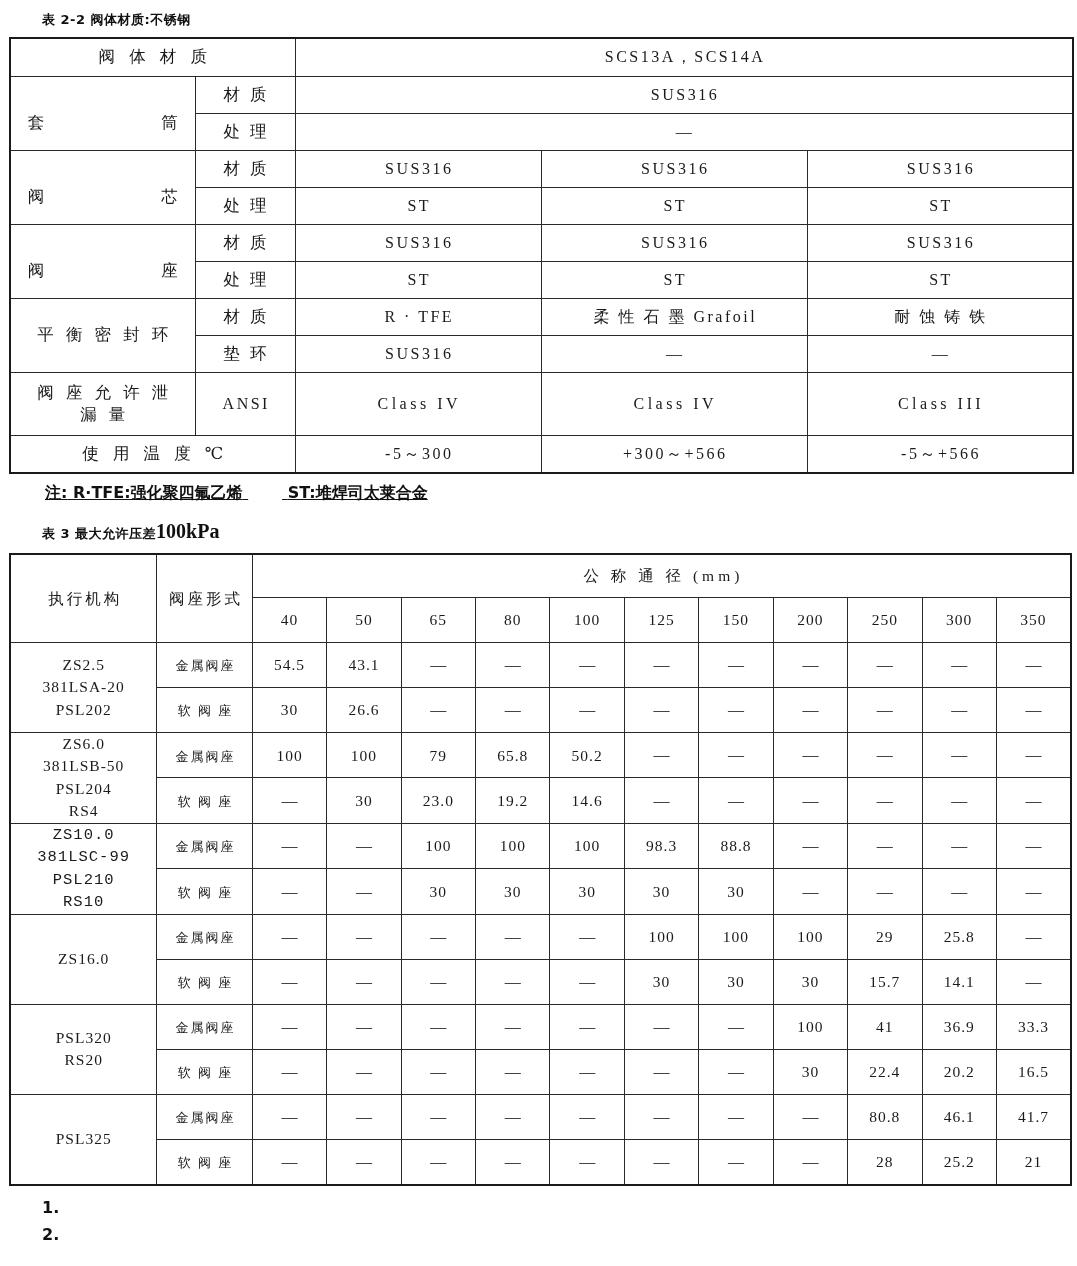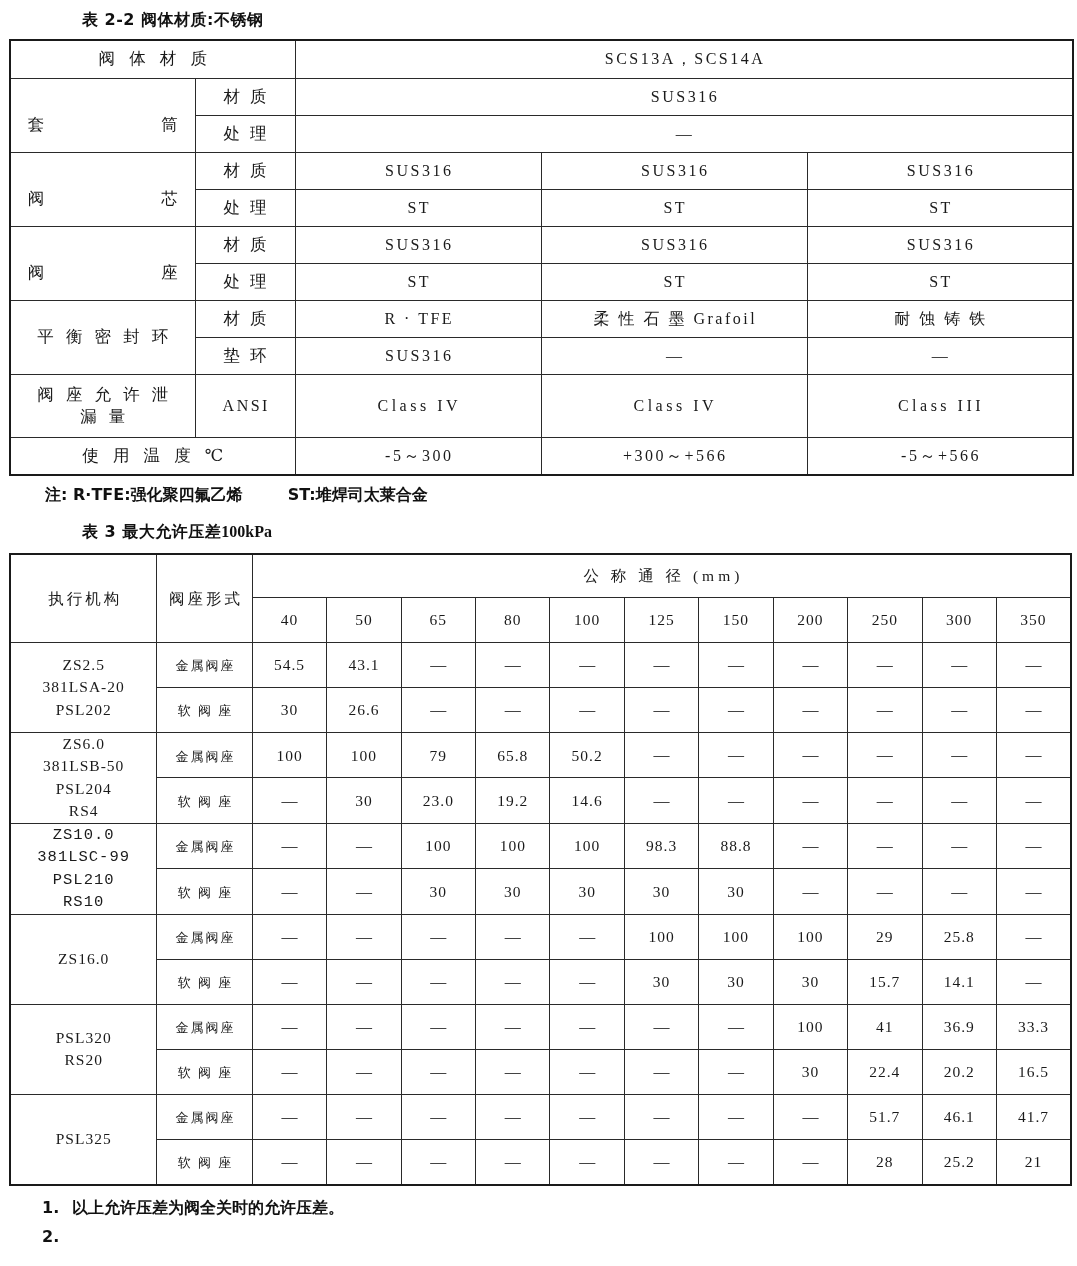--- a/index.html
+++ b/index.html
@@ -21,34 +21,33 @@
     width: 1077px;
     height: 1266px;
     box-sizing: border-box;
     padding: 0;
   }
 
   
   .caption {
     font-family: "DejaVu Sans", "Liberation Sans", sans-serif;
     font-weight: 700;
-    font-size: 16px;
+    font-size: 13px;
     letter-spacing: 0.5px;
     white-space: nowrap;
-    margin-left: 40px;
   }
   .cap-row {
     display: flex;
     align-items: baseline;
     justify-content: flex-start;
   }
   .cap-unit {
     font-family: "Liberation Serif", "DejaVu Serif", serif;
     font-weight: 700;
-    font-size: 16px;
+    font-size: 20px;
     padding-right: 16px;
   }
 
   
   .tbl {
     border-collapse: collapse;
     table-layout: fixed;
     width: 1063px;
     margin: 0;
   }
@@ -250,21 +249,21 @@
           <span class="sp">使 用 温 度 ℃</span>
         </td>
         <td class="medL medT thickB"><span class="mono-val">-5～300</span></td>
         <td class="medL medT thickB"><span class="mono-val">+300～+566</span></td>
         <td class="medL medT thickB thickR"><span class="mono-val">-5～+566</span></td>
       </tr>
     </tbody>
   </table>
   </div>
 
-  <div class="note-line" style="padding-top:9px;">
+  <div class="note-line" style="padding-top:9px;text-decoration:underline;">
     <span>注:</span>
     <span>R·TFE:强化聚四氟乙烯</span>
     <span class="gap"></span>
     <span>ST:堆焊司太莱合金</span>
   </div>
 
   <div class="cap-row" style="padding:16px 0 10px 42px;">
     <span class="caption">表 3  最大允许压差</span>
     <span class="cap-unit">100kPa</span>
   </div>
@@ -472,21 +471,21 @@
             <td rowspan="2" class="thickL medT thickB"><span class="grp" style="white-space: pre-line;">PSL325</span></td>
             <td class="medL medT"><span class="seat">金属阀座</span></td>
             <td class="medL medT"><span class="dash">—</span></td>
             <td class="medL medT"><span class="dash">—</span></td>
             <td class="medL medT"><span class="dash">—</span></td>
             <td class="medL medT"><span class="dash">—</span></td>
             <td class="medL medT"><span class="dash">—</span></td>
             <td class="medL medT"><span class="dash">—</span></td>
             <td class="medL medT"><span class="dash">—</span></td>
             <td class="medL medT"><span class="dash">—</span></td>
-            <td class="medL medT"><span class="num">51.7</span></td>
+            <td class="medL medT"><span class="num">80.8</span></td>
             <td class="medL medT"><span class="num">46.1</span></td>
             <td class="medL medT thickR"><span class="num">41.7</span></td>
           </tr>
           <tr>
             <td class="medL thickB"><span class="seat">软 阀 座</span></td>
             <td class="medL thickB"><span class="dash">—</span></td>
             <td class="medL thickB"><span class="dash">—</span></td>
             <td class="medL thickB"><span class="dash">—</span></td>
             <td class="medL thickB"><span class="dash">—</span></td>
             <td class="medL thickB"><span class="dash">—</span></td>
@@ -497,20 +496,19 @@
             <td class="medL thickB"><span class="num">25.2</span></td>
             <td class="medL thickR thickB"><span class="num">21</span></td>
           </tr>
         </tbody>
   </table>
   </div>
 
   <div style="padding-top:12px;">
     <div class="foot">
       <span class="idx">1.</span>
-      <span>以上允许压差为阀全关时的允许压差。</span>
     </div>
     <div class="foot" style="padding-top:8px;">
       <span class="idx">2.</span>
     </div>
   </div>
 
 </div>
 
 </body></html>

